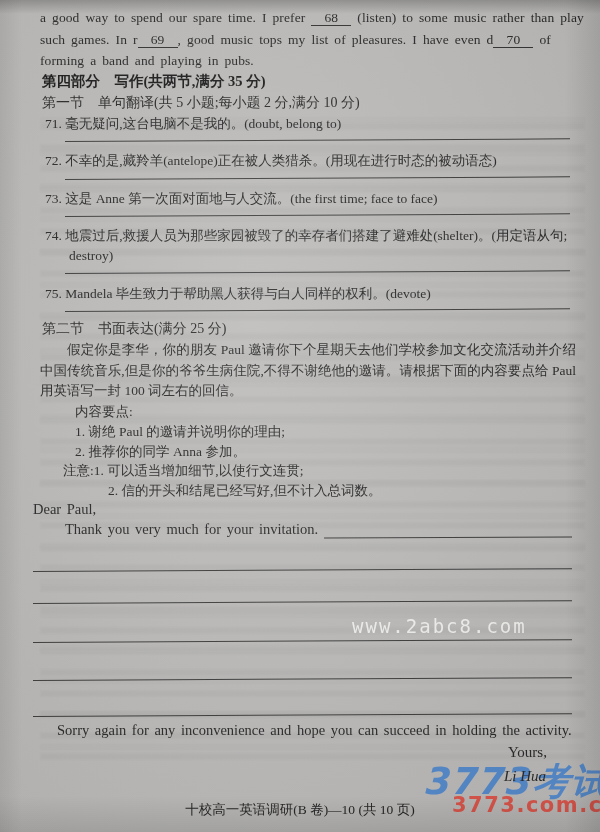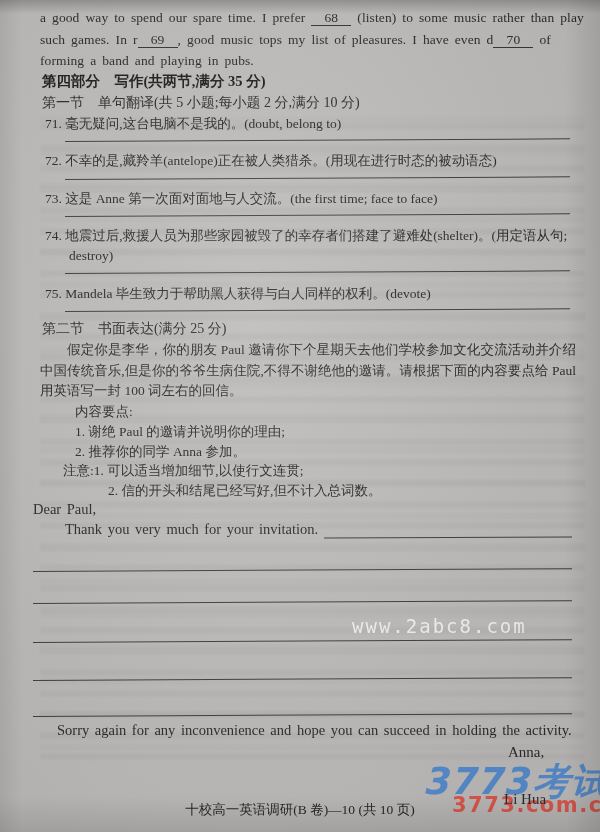--- a/index.html
+++ b/index.html
@@ -124,20 +124,20 @@
 </div>
 
 <div class="rule" style="left:33px;top:571px;width:539px;"></div>
 <div class="rule" style="left:33px;top:603px;width:539px;"></div>
 <div class="abs wm-center" style="left:352px;top:615px;">www.2abc8.com</div>
 <div class="rule" style="left:33px;top:642px;width:539px;"></div>
 <div class="rule" style="left:33px;top:680px;width:539px;"></div>
 <div class="rule" style="left:33px;top:716px;width:539px;"></div>
 
 <div class="abs letter" style="left:57px;top:722px;">Sorry again for any inconvenience and hope you can succeed in holding the activity.</div>
-<div class="abs sig" style="left:508px;top:744px;">Anna,</div>
-<div class="abs sig" style="left:504px;top:791px;">Li Hua</div>
+<div class="abs sig" style="left:508px;top:744px;">Yours,</div>
+<div class="abs sig" style="left:504px;top:768px;font-style:italic;">Li Hua</div>
 
 <div class="abs wm-site" style="left:426px;top:757px;">3773考试网</div>
 <div class="abs wm-url" style="left:452px;top:793px;">3773.com.cn</div>
 <div class="abs footer">十校高一英语调研(B 卷)—10 (共 10 页)</div>
 
 <div class="vignette"></div>
 
 </body></html>

